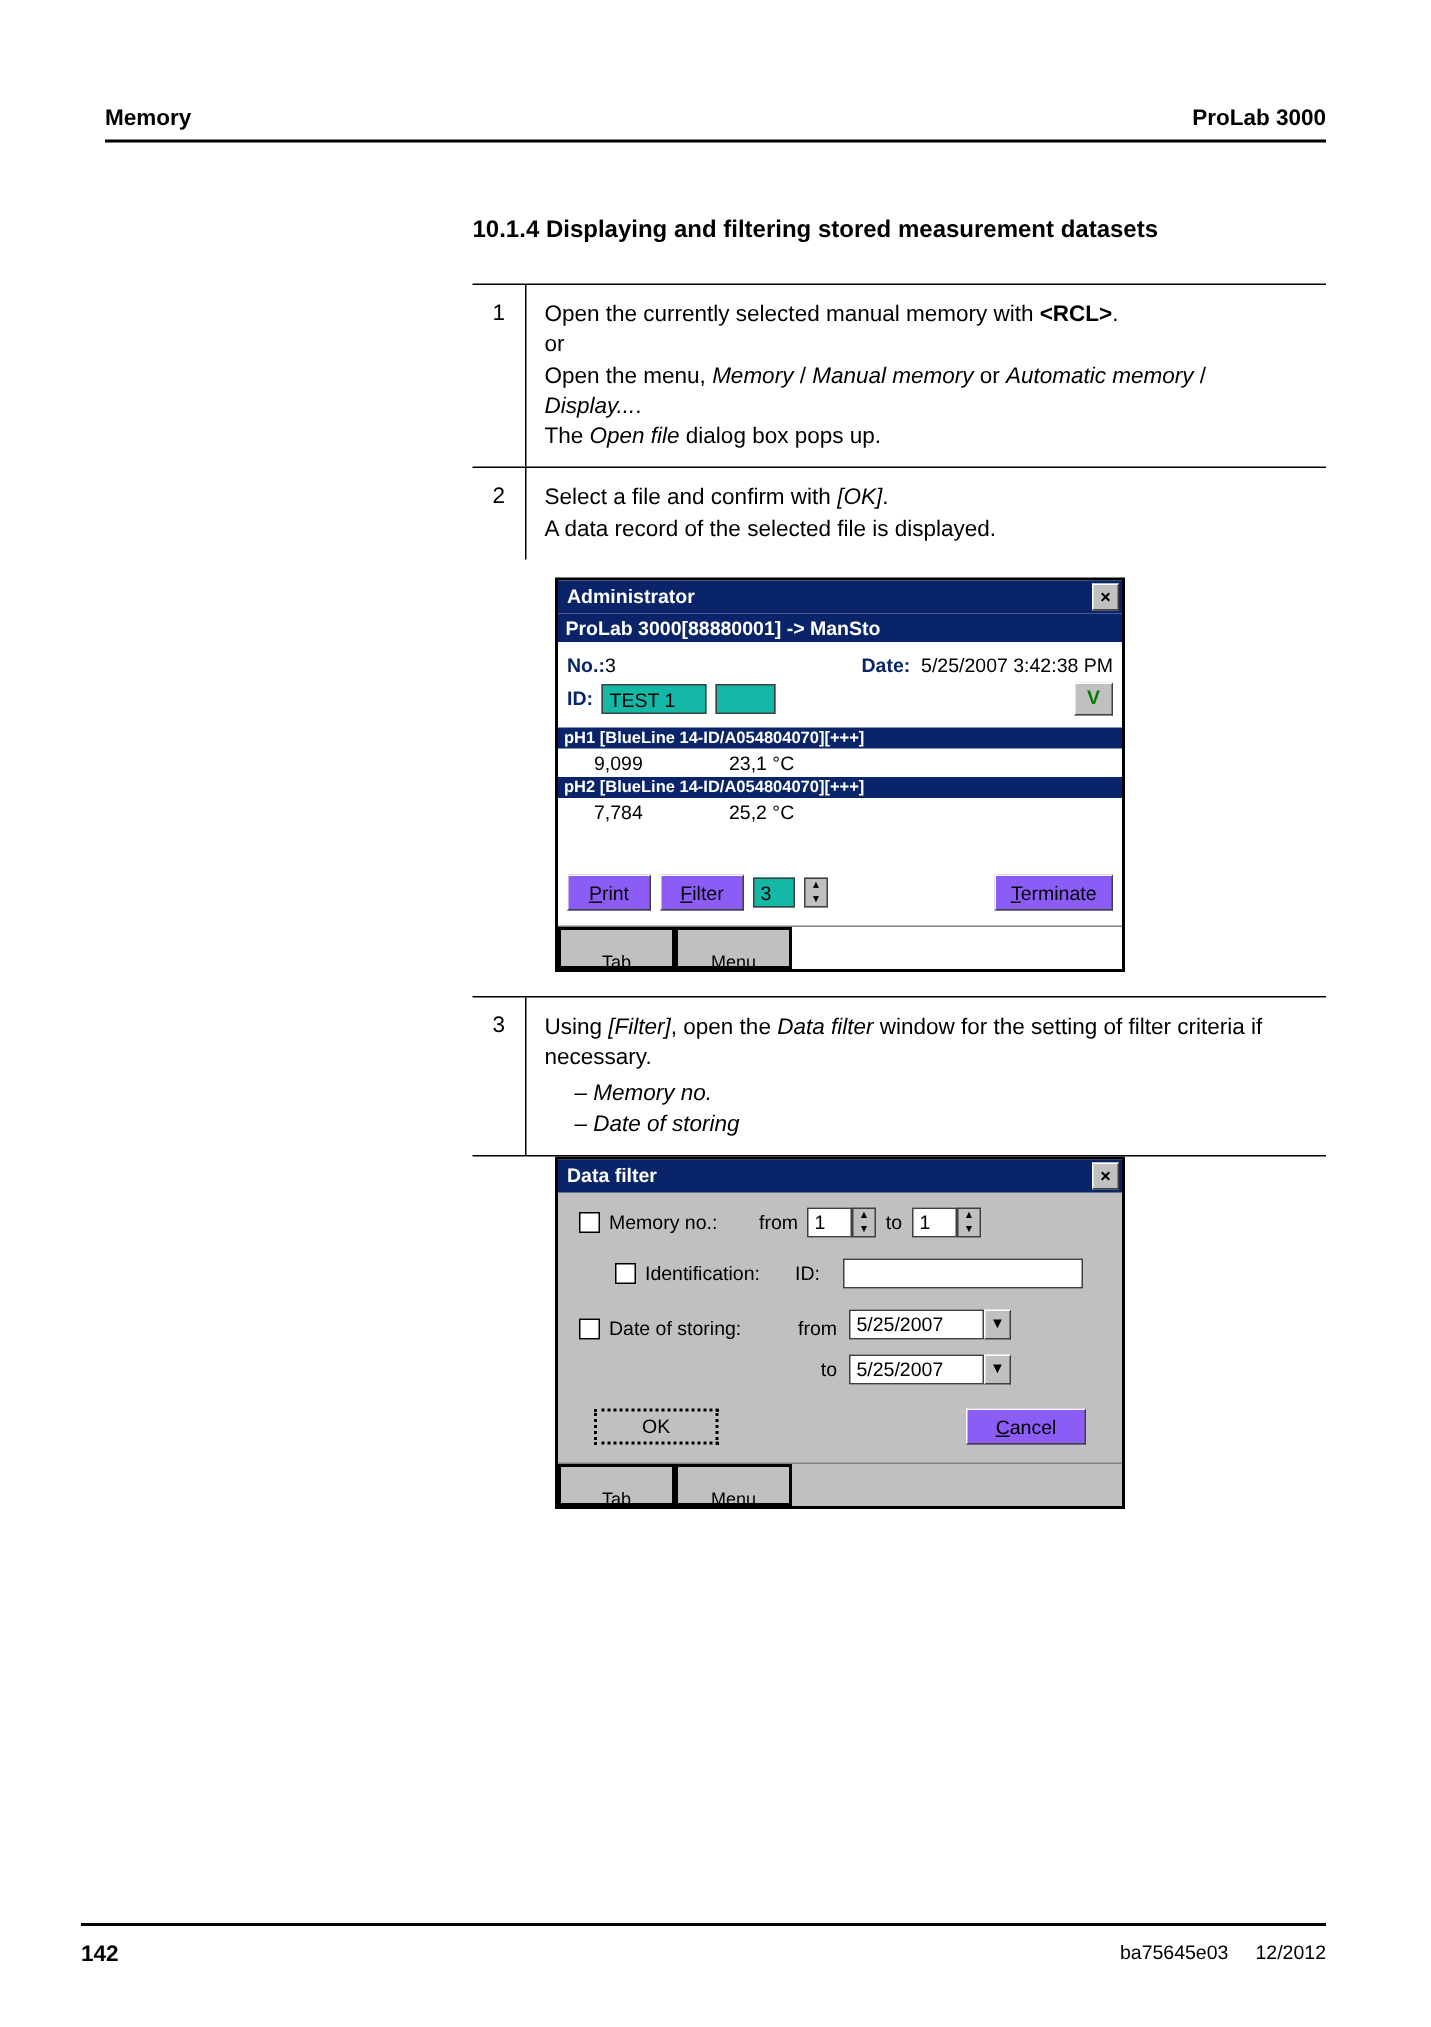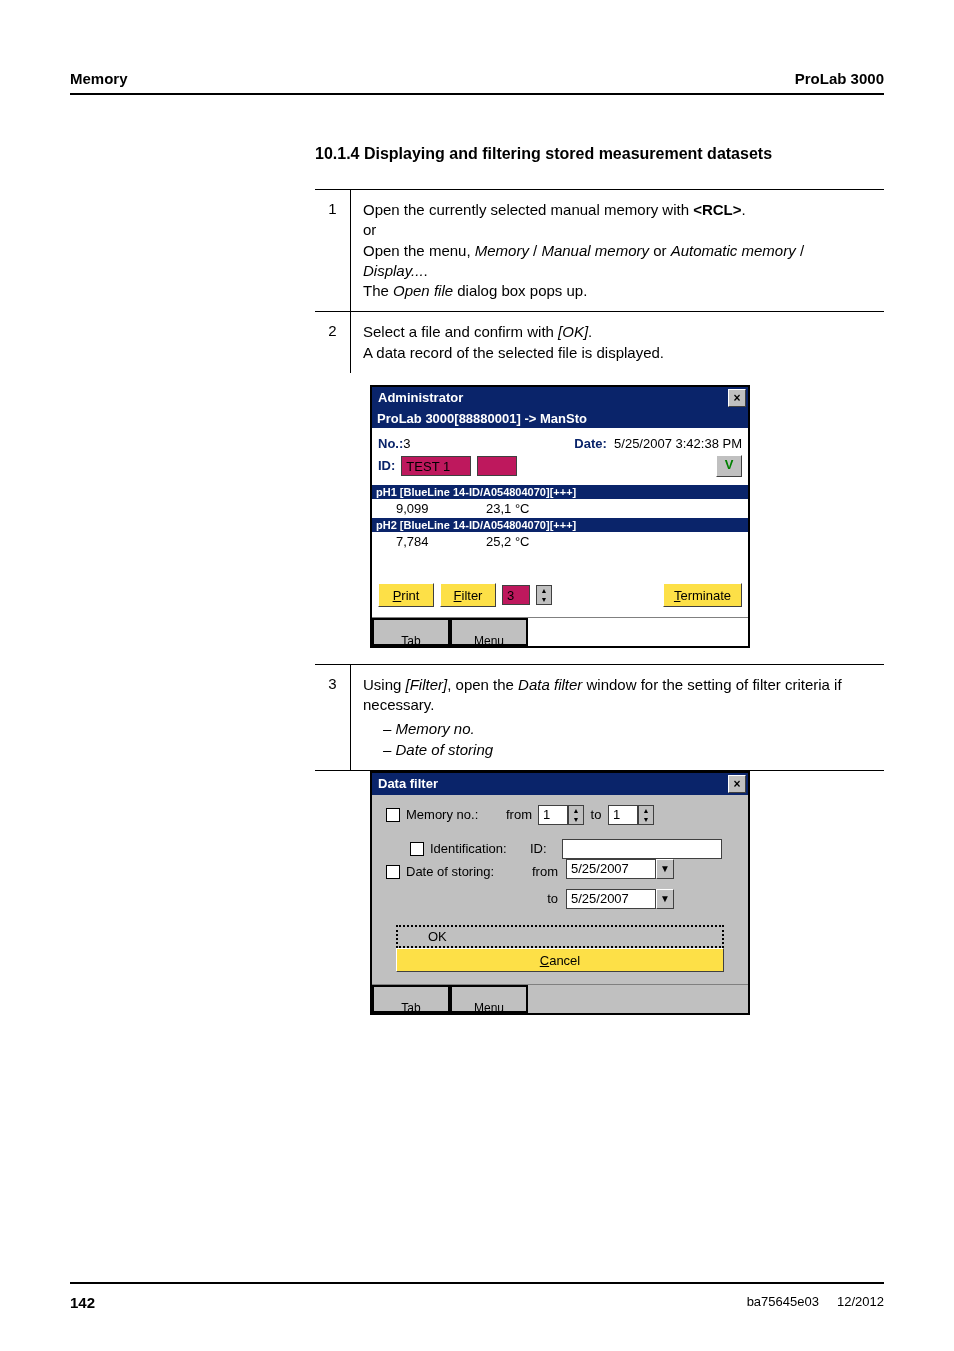--- a/index.html
+++ b/index.html
@@ -100,21 +100,21 @@
   }
   .dlg-content {
     padding: 4px 6px;
     background: #fff;
     font-size: 13px;
   }
   .row { display: flex; align-items: center; gap: 6px; margin: 4px 0; }
   .lbl-bold { font-weight: bold; color: #0a246a; }
   .input {
     border: 1px solid #404040;
-    background: #be185d;
+    background: #14b8a6;
     padding: 1px 4px;
     font-size: 13px;
     height: 20px;
     line-height: 18px;
   }
   .smallbtn {
     background: #c0c0c0;
     border: 1px solid #fff;
     border-right-color: #404040;
     border-bottom-color: #404040;
@@ -130,21 +130,21 @@
     font-size: 11px;
     padding: 1px 4px;
   }
   .ph-row {
     display: flex;
     padding: 2px 4px 2px 24px;
     font-size: 13px;
   }
   .ph-row span { width: 90px; }
   .btn {
-    background: #fde047;
+    background: #8b5cf6;
     border: 1px solid #fff;
     border-right-color: #404040;
     border-bottom-color: #404040;
     padding: 2px 10px;
     font-size: 13px;
     min-width: 56px;
     text-align: center;
     height: 24px;
     line-height: 20px;
     display: inline-block;
@@ -228,21 +228,21 @@
     background: #c0c0c0;
     border: 2px solid #000;
     border-style: dotted;
     padding: 2px 30px;
     font-size: 13px;
   }
 
   .footer {
     position: absolute;
     bottom: 40px;
-    left: 70px;
+    left: 54px;
     right: 70px;
   }
   .footer .hr2 {
     border-top: 2px solid #000;
     margin-bottom: 10px;
   }
   .footer-row {
     display: flex;
     justify-content: space-between;
     font-size: 13px;
@@ -352,21 +352,21 @@
             <div>▲</div>
             <div>▼</div>
           </span>
         <span style="width:24px; text-align:center;">to</span>
         <span class="field" style="width:30px;">1</span>
         <span class="spin">
             <div>▲</div>
             <div>▼</div>
           </span>
       </div>
-      <div style="display:flex; align-items:center;padding-left:24px;">
+      <div style="margin-bottom:14px; display:flex; align-items:center;padding-left:24px;">
         <span class="chk"></span>
         <span style="width:100px;">Identification:</span>
         <span style="width:32px;">ID:</span>
         <span class="field" style="width:160px;"></span>
       </div>
       <div style="margin-bottom:10px; display:flex; align-items:flex-end;">
         <span class="chk"></span>
         <span style="width:120px;">Date of storing:</span>
         <span style="width:40px; text-align:right; padding-right:8px;">from</span>
         <span class="combo">
@@ -375,21 +375,21 @@
         </span>
       </div>
       <div style="margin-bottom:16px; display:flex; align-items:center;">
         <span style="width:140px;"></span>
         <span style="width:40px; text-align:right; padding-right:8px;">to</span>
         <span class="combo">
           <span class="field" style="width:90px;">5/25/2007</span>
           <span class="drop">▼</span>
         </span>
       </div>
-      <div style="display:flex; justify-content:space-between; padding:0 10px;flex-direction:column;">
+      <div style="display:flex; justify-content:space-between; padding:0 10px;">
         <span class="ok-btn">OK</span>
         <span class="btn" style="min-width:80px;"><span class="u">C</span><span>ancel</span></span>
       </div>
     </div>
     <div class="bottom-tabs">
       <span class="tab-btn">Tab</span>
       <span class="tab-btn">Menu</span>
     </div>
   </div>
 

